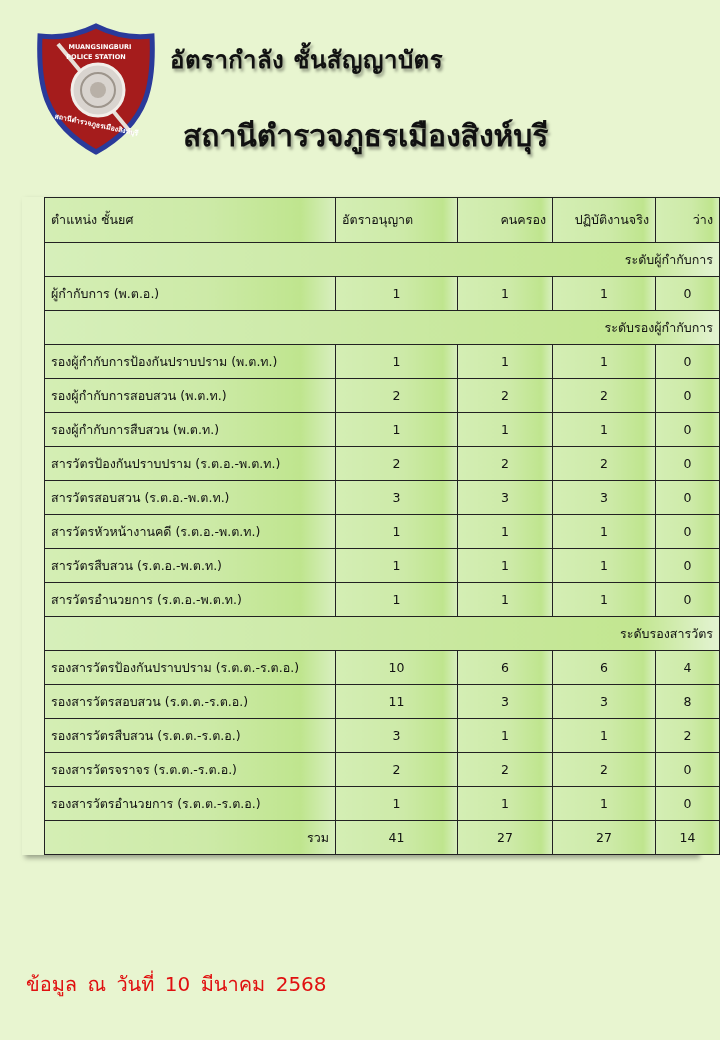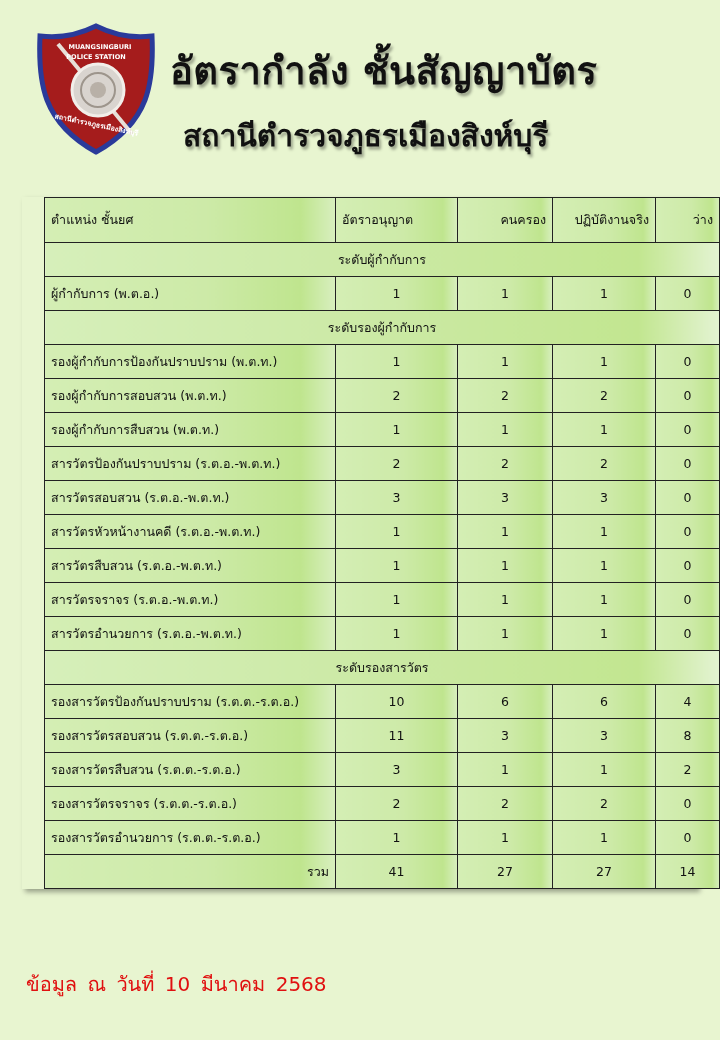--- a/index.html
+++ b/index.html
@@ -7,21 +7,21 @@
     width: 720px; height: 1040px; overflow: hidden;
     background: #e8f5d0;
     font-family: "DejaVu Sans", sans-serif;
     position: relative;
   }
   .logo {
     position: absolute; left: 36px; top: 22px; width: 120px; height: 134px;
   }
   .title-main {
     position: absolute; left: 170px; top: 40px;
-    font-size: 38px; color: #111; font-weight: bold;
+    font-size: 24px; color: #111; font-weight: bold;
     text-shadow: 2px 3px 3px rgba(0,0,0,0.35);
     letter-spacing: 0.5px;
   }
   .title-sub {
     position: absolute; left: 183px; top: 112px;
     font-size: 30px; color: #111; font-weight: bold;
     text-shadow: 2px 3px 3px rgba(0,0,0,0.35);
   }
   .table-wrap {
     position: absolute; left: 22px; top: 197px; width: 675px;
@@ -32,21 +32,21 @@
     font-family: "DejaVu Sans", sans-serif; font-size: 12.5px; color: #111; margin-left: 22px;
   }
   td {
     border: 1px solid #222;
     height: 33px; padding: 0 6px;
     background: linear-gradient(90deg, #d4eeb4 0%, #cdeaa8 55%, #bfe58e 88%, #d8efbf 100%);
     white-space: nowrap; overflow: hidden;
   }
   tr.head td { height: 44px; }
   tr.section td {
-    text-align: center;
+    text-align: right;
     background: linear-gradient(90deg, #d6efba 0%, #cbe9a4 50%, #c2e690 88%, #e3f3d2 100%);
   }
   td.num { text-align: center; }
   td.center { text-align: right; }
   tr.total td { height: 33px; }
   .footer {
     position: absolute; left: 26px; top: 968px;
     font-size: 20px; color: #e01010;
     word-spacing: 4px;
   }
@@ -141,27 +141,20 @@
           <td class="num">0</td>
         </tr>
         <tr>
           <td>สารวัตรสืบสวน  (ร.ต.อ.-พ.ต.ท.)</td>
           <td class="num">1</td>
           <td class="num">1</td>
           <td class="num">1</td>
           <td class="num">0</td>
         </tr>
         <tr>
-          <td>สารวัตรจราจร  (ร.ต.อ.-พ.ต.ท.)</td>
-          <td class="num">1</td>
-          <td class="num">1</td>
-          <td class="num">1</td>
-          <td class="num">0</td>
-        </tr>
-        <tr>
           <td>สารวัตรอำนวยการ  (ร.ต.อ.-พ.ต.ท.)</td>
           <td class="num">1</td>
           <td class="num">1</td>
           <td class="num">1</td>
           <td class="num">0</td>
         </tr>
         <tr class="section">
           <td colspan="5">ระดับรองสารวัตร</td>
         </tr>
         <tr>

